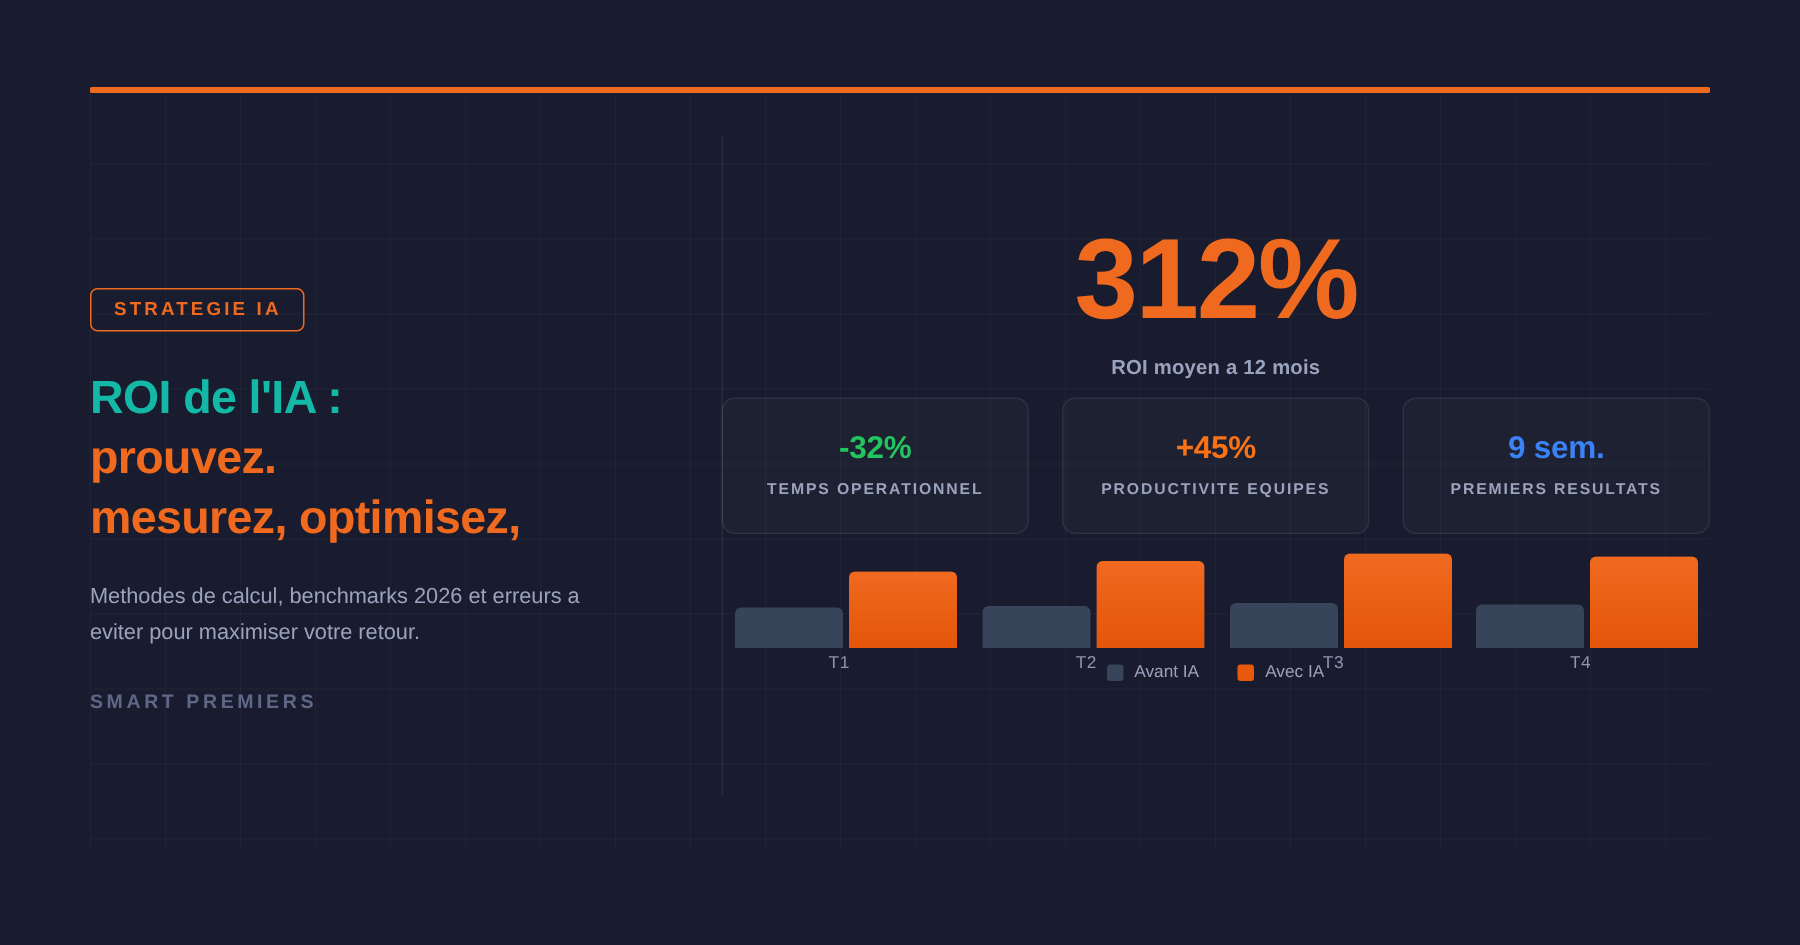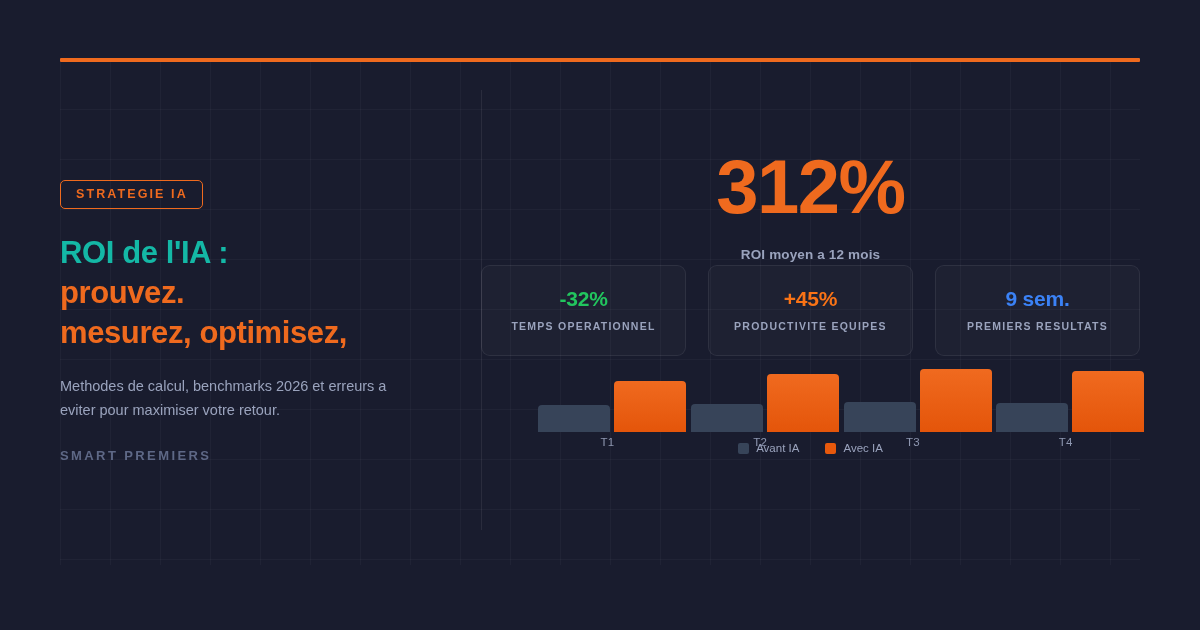--- a/index.html
+++ b/index.html
@@ -22,21 +22,21 @@
   #top-rule{
     position:absolute; left:60px; top:58px; width:1080px; height:4px;
     background:#ef6a1e; border-radius:1px;
   }
   #column-divider{
     position:absolute; left:481px; top:90px; width:1px; height:440px;
     background:rgba(255,255,255,0.075);
   }
 
   
-  #left-col{ position:absolute; left:60px; top:180px; width:400px; }
+  #left-col{ position:absolute; left:60px; top:192px; width:400px; }
 
   #badge-strategie{
     display:inline-block; border:1.6px solid #ef6a1e; border-radius:5px;
     padding:7px 14px 7px 15px; color:#ef6a1e;
     font-size:12.5px; font-weight:bold; letter-spacing:2.1px; line-height:1;
   }
 
   #headline{ margin-top:24px; font-size:31px; font-weight:bold; line-height:1.30; letter-spacing:-0.4px; }
   .hl-white{ color:#14b8a6; display:block; }
   .hl-orange{ color:#ef6a1e; display:block; }
@@ -45,40 +45,40 @@
     margin-top:22px; color:#9aa3bd; font-size:14.5px; line-height:1.62; max-width:352px;
   }
 
   #brand{
     margin-top:26px; color:#5e6886; font-size:13px; font-weight:bold; letter-spacing:2.4px;
   }
 
   
   #hero-stat{ position:absolute; left:481px; top:152px; width:659px; text-align:center; }
   #hero-value{ color:#ef6a1e; font-size:76px; font-weight:bold; line-height:0.92; letter-spacing:-1.5px; }
-  #hero-label{ margin-top:25px; color:#9aa3bd; font-size:13.5px; font-weight:bold; letter-spacing:0.15px; }
+  #hero-label{ margin-top:15px; color:#9aa3bd; font-size:13.5px; font-weight:bold; letter-spacing:0.15px; }
 
   #stat-cards{
     position:absolute; left:481px; top:265px; width:659px;
     display:flex; gap:22px;
   }
   .stat-card{
     flex:1; height:91px; border:1px solid rgba(255,255,255,0.075);
     border-radius:9px; background:rgba(255,255,255,0.022);
     display:flex; flex-direction:column; align-items:center; justify-content:center;
   }
   .stat-value{ font-size:21px; font-weight:bold; letter-spacing:-0.2px; }
   .stat-label{
     margin-top:8px; color:#9aa3bd; font-size:10.5px; font-weight:bold;
     letter-spacing:1.25px; line-height:1.42; text-align:center;
   }
 
   
   #chart{ position:absolute; left:481px; top:362px; width:659px; height:116px; }
-  #chart-plot{ position:absolute; left:0; top:0; width:659px; height:70px; display:flex;padding-left:48px; }
+  #chart-plot{ position:absolute; left:0; top:0; width:659px; height:70px; display:flex; }
   .group{ flex:1; position:relative; }
   .bar{ position:absolute; bottom:0; width:72px; border-radius:4px 4px 0 0; }
   .bar.before{ left:9px;  background:#374459; }
   .bar.after { left:85px; background:#e8590c;
                background-image:linear-gradient(180deg,#f06a1f 0%,#e4550a 100%); }
   .group-label{
     position:absolute; top:74px; left:0; width:157px; text-align:center;
     color:#8e97b1; font-size:11.5px; letter-spacing:0.4px;
   }
   #legend{

